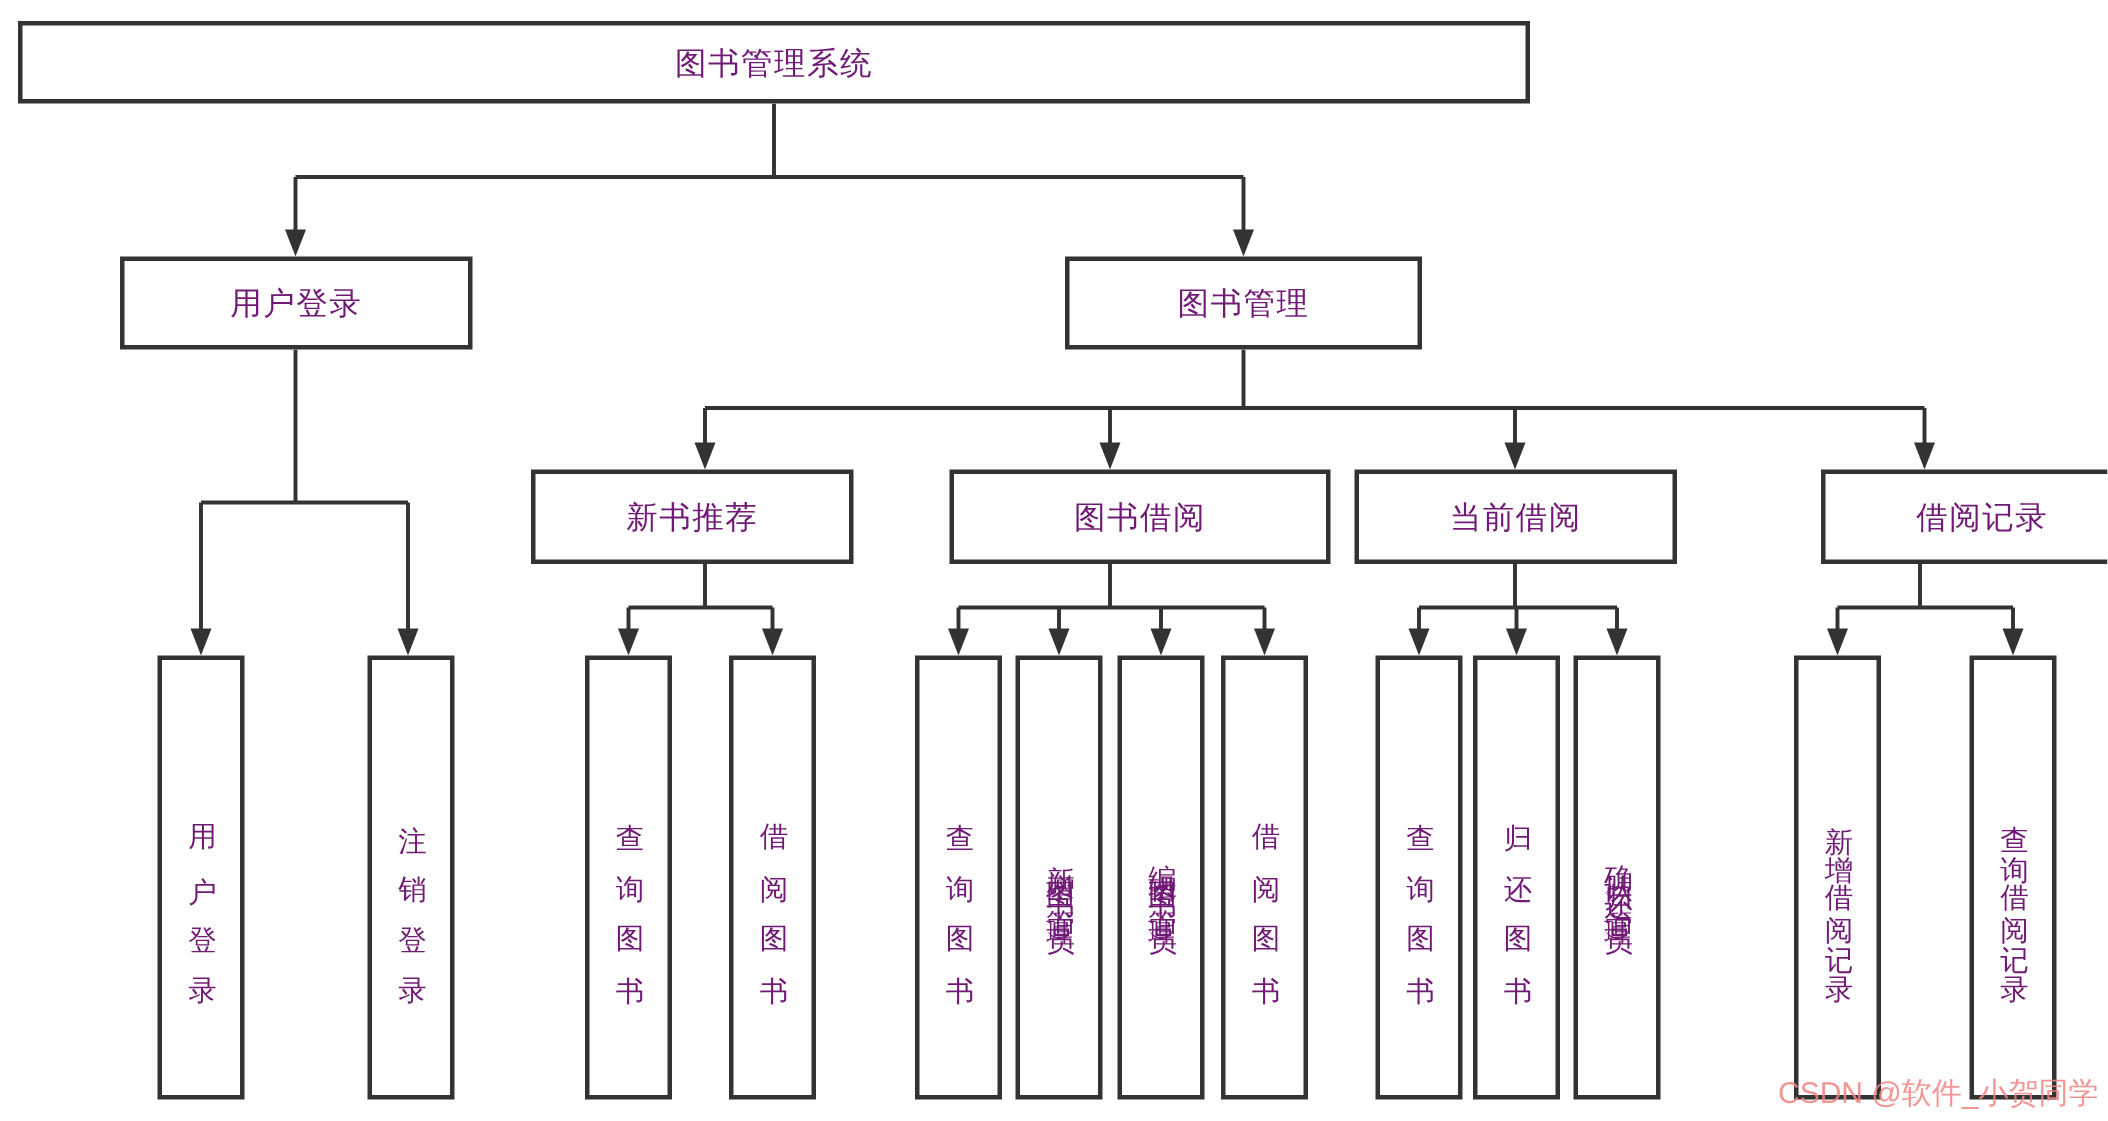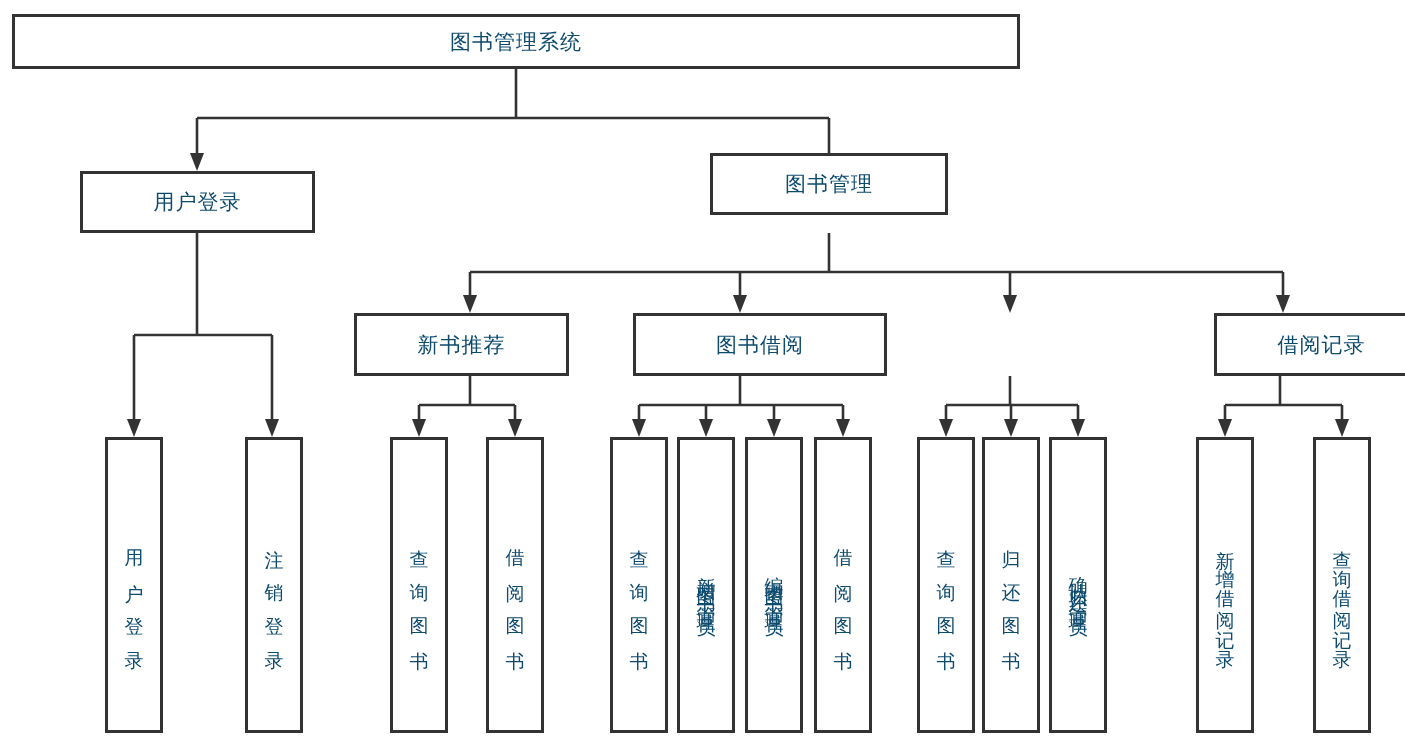--- a/index.html
+++ b/index.html
@@ -22,32 +22,32 @@
     z-index: 1;
   }
   .box {
     position: absolute;
     box-sizing: border-box;
     background: #ffffff;
     border: 3px solid var(--line, #333333);
     display: flex;
     align-items: center;
     justify-content: center;
-    color: #0c4a6e;
+    color: #701a75;
     font-size: 21px;
     letter-spacing: 1px;
     z-index: 2;
     white-space: nowrap;
     text-align: center;
   }
   
   #root-box        { left: 12px;  top: 14px;  width: 1008px; height: 55px; }
   
   #n-user-login    { left: 80px;  top: 171px; width: 235px;  height: 62px; }
-  #n-book-mgmt     { left: 710px; top: 153px; width: 238px;  height: 62px; }
+  #n-book-mgmt     { left: 710px; top: 171px; width: 238px;  height: 62px; }
   
   #n-new-book      { left: 354px; top: 313px; width: 215px;  height: 63px; }
   #n-book-borrow   { left: 633px; top: 313px; width: 254px;  height: 63px; }
   #n-current       { left: 903px; top: 313px; width: 215px;  height: 63px; }
   #n-record        { left: 1214px;top: 313px; width: 215px;  height: 63px; }
   
   .vbox {
     position: absolute;
     top: 437px;
     width: 58px;
@@ -143,20 +143,23 @@
   <div class="box" id="n-book-mgmt">
     <span>图书管理</span>
   </div>
 
   <div class="box" id="n-new-book">
     <span>新书推荐</span>
   </div>
   <div class="box" id="n-book-borrow">
     <span>图书借阅</span>
   </div>
+  <div class="box" id="n-current">
+    <span>当前借阅</span>
+  </div>
   <div class="box" id="n-record">
     <span>借阅记录</span>
   </div>
 
   <div class="box vbox sp-wide" id="leaf-1a">
     <span>用户登录</span>
   </div>
   <div class="box vbox sp-wide" id="leaf-1b">
     <span>注销登录</span>
   </div>
@@ -191,14 +194,15 @@
     <span>确认归还（管理员）</span>
   </div>
 
   <div class="box vbox sp-med" id="leaf-5a">
     <span>新增借阅记录</span>
   </div>
   <div class="box vbox sp-med" id="leaf-5b">
     <span>查询借阅记录</span>
   </div>
 
+  <div id="watermark">CSDN @软件_小贺同学</div>
 
 </div>
 
 </body></html>

